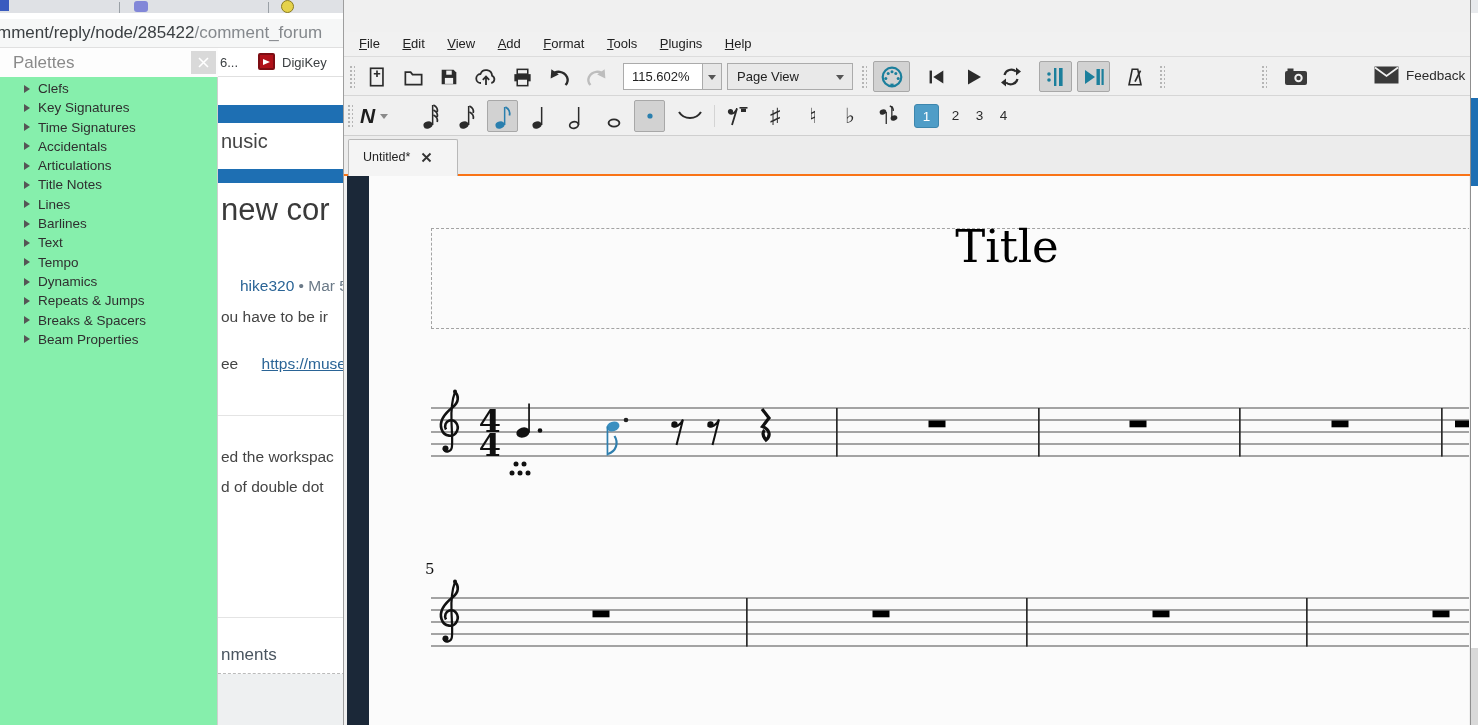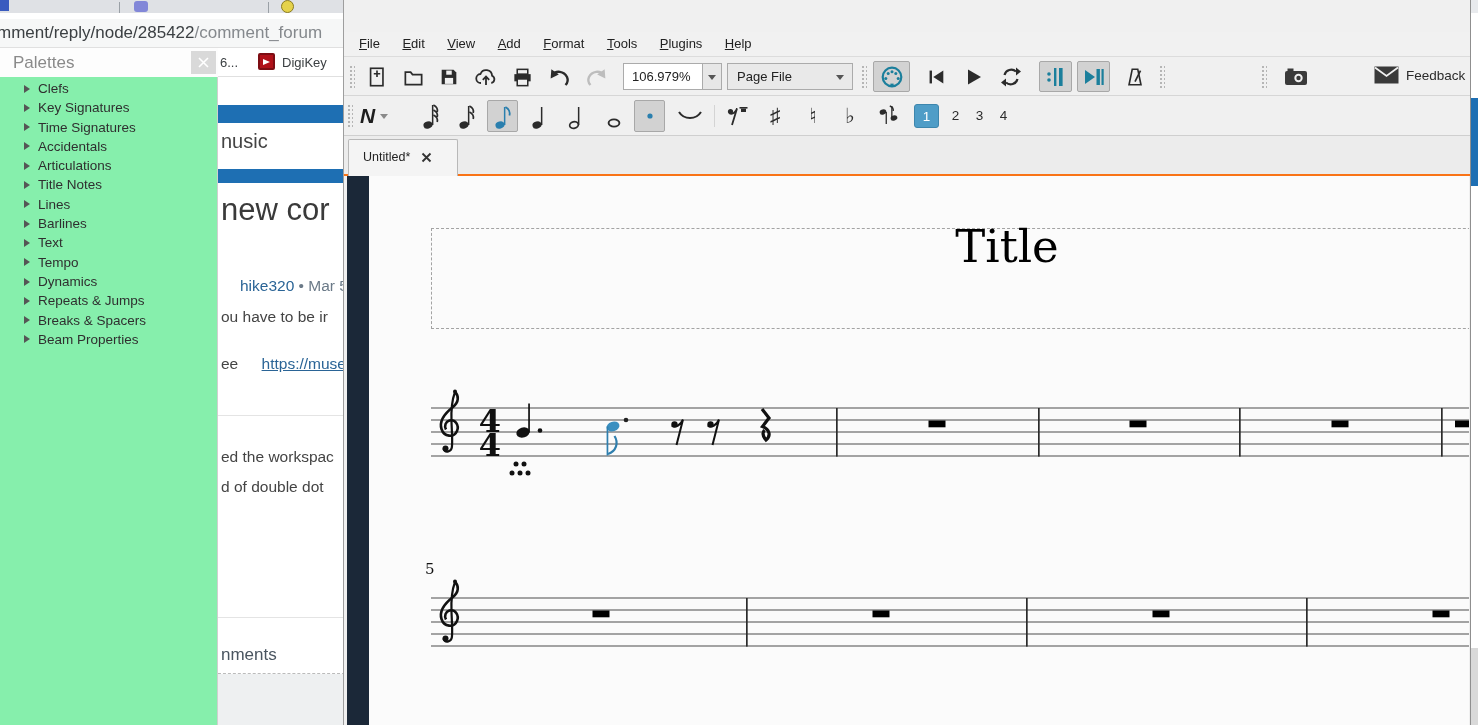--- a/index.html
+++ b/index.html
@@ -213,25 +213,25 @@
           <path d="M6 9 C10 4 18 5 21 11 C22.5 14.5 21.5 17 19.5 19" fill="none" stroke="#2b2b2b" stroke-width="2.4"></path>
           <polygon points="7.5,3 3,11 12,11" fill="#2b2b2b" transform="rotate(-25 7 8)"></polygon>
         </svg>
     </div>
     <div class="tbtn" style="left:237px;top:6px;width:32px;height:28px">
       <svg width="26" height="22" viewBox="0 0 26 22">
           <path d="M20 9 C16 4 8 5 5 11 C3.5 14.5 4.5 17 6.5 19" fill="none" stroke="#bdbdbd" stroke-width="2.4"></path>
           <polygon points="18.5,3 23,11 14,11" fill="#bdbdbd" transform="rotate(25 19 8)"></polygon>
         </svg>
     </div>
-    <div id="zoom-box">106.979%</div>
+    <div id="zoom-box">115.602%</div>
     <div id="zoom-arrow">
         <span class="dd-arrow" style="left:5px;top:11px"></span>
       </div>
-    <div id="view-combo"><span>Page File</span><span class="dd-arrow" style="left:108px;top:11px"></span></div>
+    <div id="view-combo"><span>Page View</span><span class="dd-arrow" style="left:108px;top:11px"></span></div>
     <div class="handle" style="left:517px"></div>
     <div class="tbtn pressed" style="left:529px;top:4px;width:37px;height:31px">
       <svg width="24" height="24" viewBox="0 0 24 24">
         <circle cx="12" cy="12" r="9.3" fill="none" stroke="#1b7f9c" stroke-width="2.2"></circle>
         <circle cx="5.8" cy="13.5" r="1.5" fill="#1b7f9c"></circle>
           <circle cx="8.2" cy="8.6" r="1.5" fill="#1b7f9c"></circle>
           <circle cx="12" cy="6.8" r="1.5" fill="#1b7f9c"></circle>
           <circle cx="15.8" cy="8.6" r="1.5" fill="#1b7f9c"></circle>
           <circle cx="18.2" cy="13.5" r="1.5" fill="#1b7f9c"></circle>
         <rect x="10.4" y="18.6" width="3.2" height="2.6" fill="#1b7f9c"></rect>

